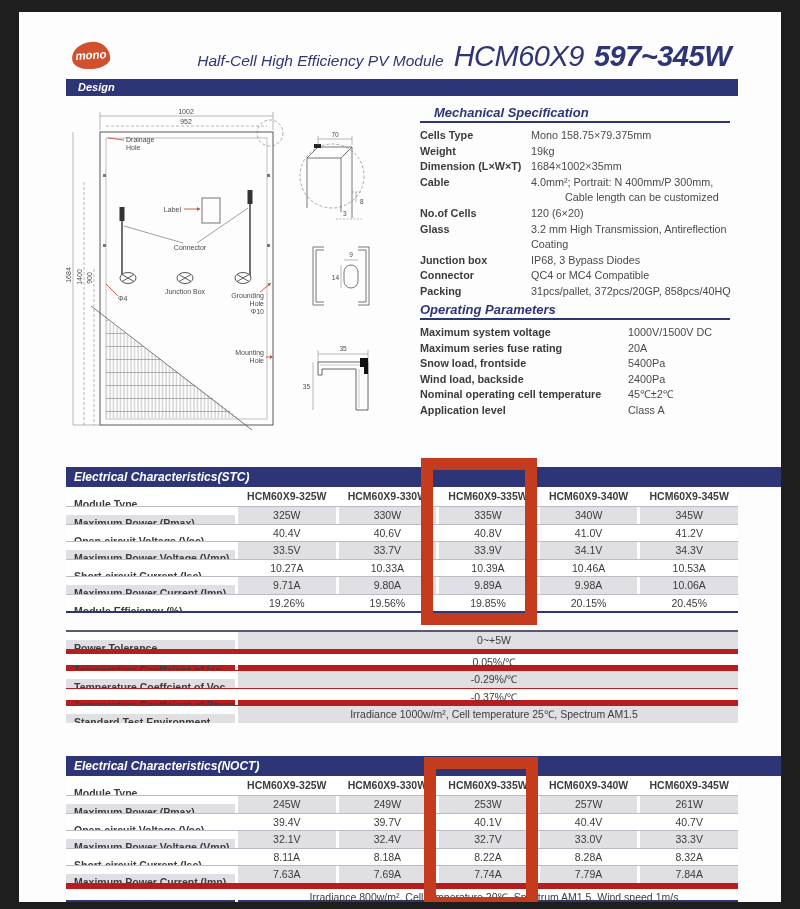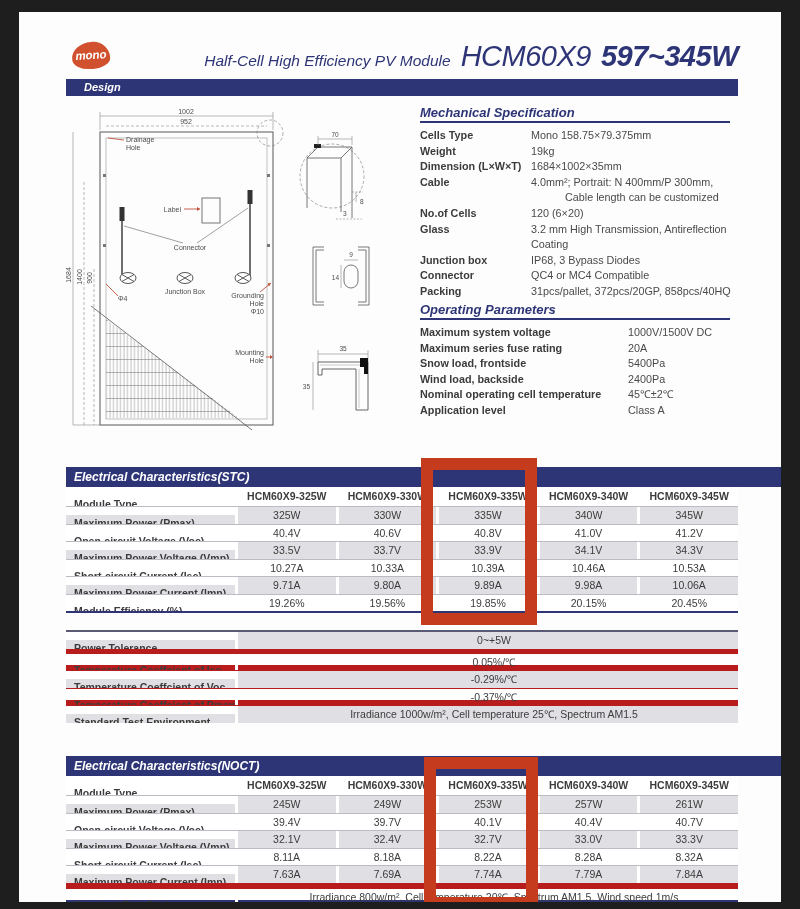--- a/index.html
+++ b/index.html
@@ -14,28 +14,28 @@
   #bar-top{left:0;top:0;width:800px;height:12px;}
   #bar-left{left:0;top:0;width:19px;height:909px;}
   #bar-right{left:781px;top:0;width:19px;height:909px;}
   #bar-bottom{left:0;top:902px;width:800px;height:7px;}
 
   
   #badge { left:72px; top:42px; width:38px; height:27px; background:#d1512f;
            border-radius:55% 45% 50% 50% / 60% 65% 40% 40%; transform:rotate(-4deg);
            color:#fff; font-style:italic; font-weight:700; font-size:11.5px;
            text-align:center; line-height:26px; z-index:2;}
-  #title-row { right:62px; top:40px; display:flex; align-items:baseline; gap:10px;
+  #title-row { right:69px; top:40px; display:flex; align-items:baseline; gap:10px;
                white-space:nowrap; color:#2e3577; }
   #subtitle { font-style:italic; font-size:15.5px; font-weight:500; }
   #model    { font-style:italic; font-size:29px; font-weight:500; letter-spacing:-.5px;text-align:center;}
   #power    { font-style:italic; font-size:29px; font-weight:800; letter-spacing:-.5px;}
   #design-bar { left:66px; top:79px; width:672px; height:17px; background:#2e3577;
                 color:#fff; font-style:italic; font-weight:700; font-size:11px;
-                line-height:17px; padding-left:18px; }
+                line-height:17px; padding-left:12px; }
 
   
   .sec-head { position:absolute; color:#2e3577; font-style:italic; font-weight:700;
               font-size:13px; }
   .sec-rule { position:absolute; width:310px; height:2px; background:#2e3577; }
   .spec-list { position:absolute; width:330px; font-size:10.8px; color:#3b3b3b; }
   .spec-row { display:flex; line-height:15.6px; }
   .spec-label { font-weight:700; flex:0 0 auto; }
   .spec-value { color:#4a4a4a; }
   #mech-list .spec-label { width:111px; }
@@ -215,21 +215,21 @@
     </g>
     <text x="283" y="251" font-size="6.5" text-anchor="middle">35</text>
     <text x="250" y="289" font-size="6.5" text-anchor="end">35</text>
     <path d="M258,262 H308 V310 H296 V269 H262 V275 H258 Z" fill="none" stroke="#555" stroke-width="0.9"></path>
     <line x1="260" y1="265" x2="305" y2="265" stroke="#999" stroke-width="0.5"></line>
     <line x1="299" y1="269" x2="299" y2="308" stroke="#999" stroke-width="0.5"></line>
     <path d="M300,258 h8 v16 h-4 v-7 h-4 z" fill="#111"></path>
   </g>
 </svg>
 
-<div class="sec-head" style="left:420px;top:105px;">Mechanical Specification</div>
+<div class="sec-head" style="left:434px;top:105px;">Mechanical Specification</div>
 <div class="sec-rule" style="left:420px;top:121px;"></div>
 <div id="mech-list" class="spec-list" style="left:420px;top:128px;">
     <div class="spec-row">
       <span class="spec-label">Cells Type</span>
       <span class="spec-value">Mono 158.75×79.375mm</span>
     </div>
     <div class="spec-row">
       <span class="spec-label">Weight</span>
       <span class="spec-value">19kg</span>
     </div>

